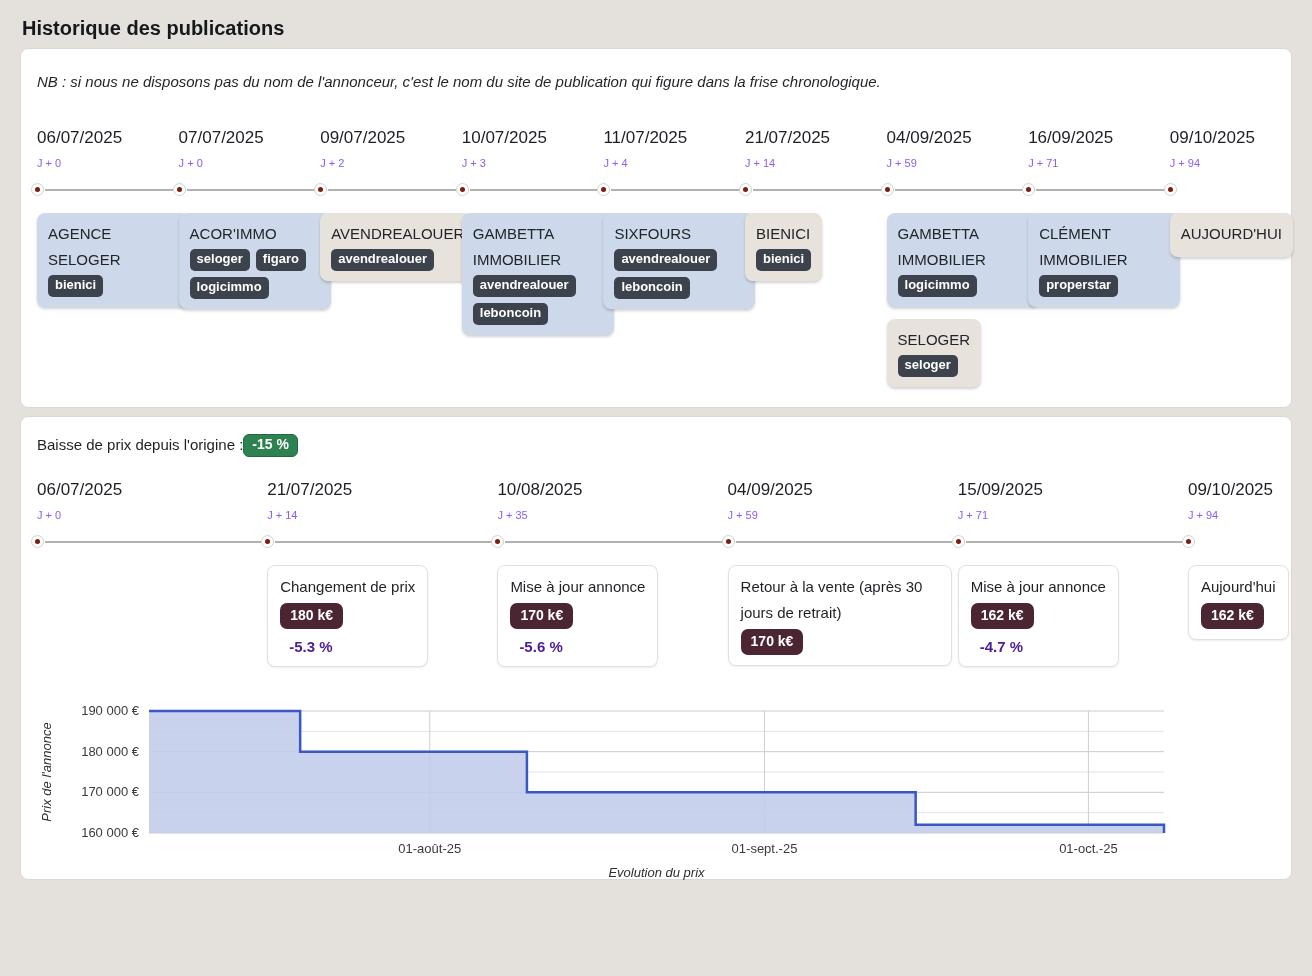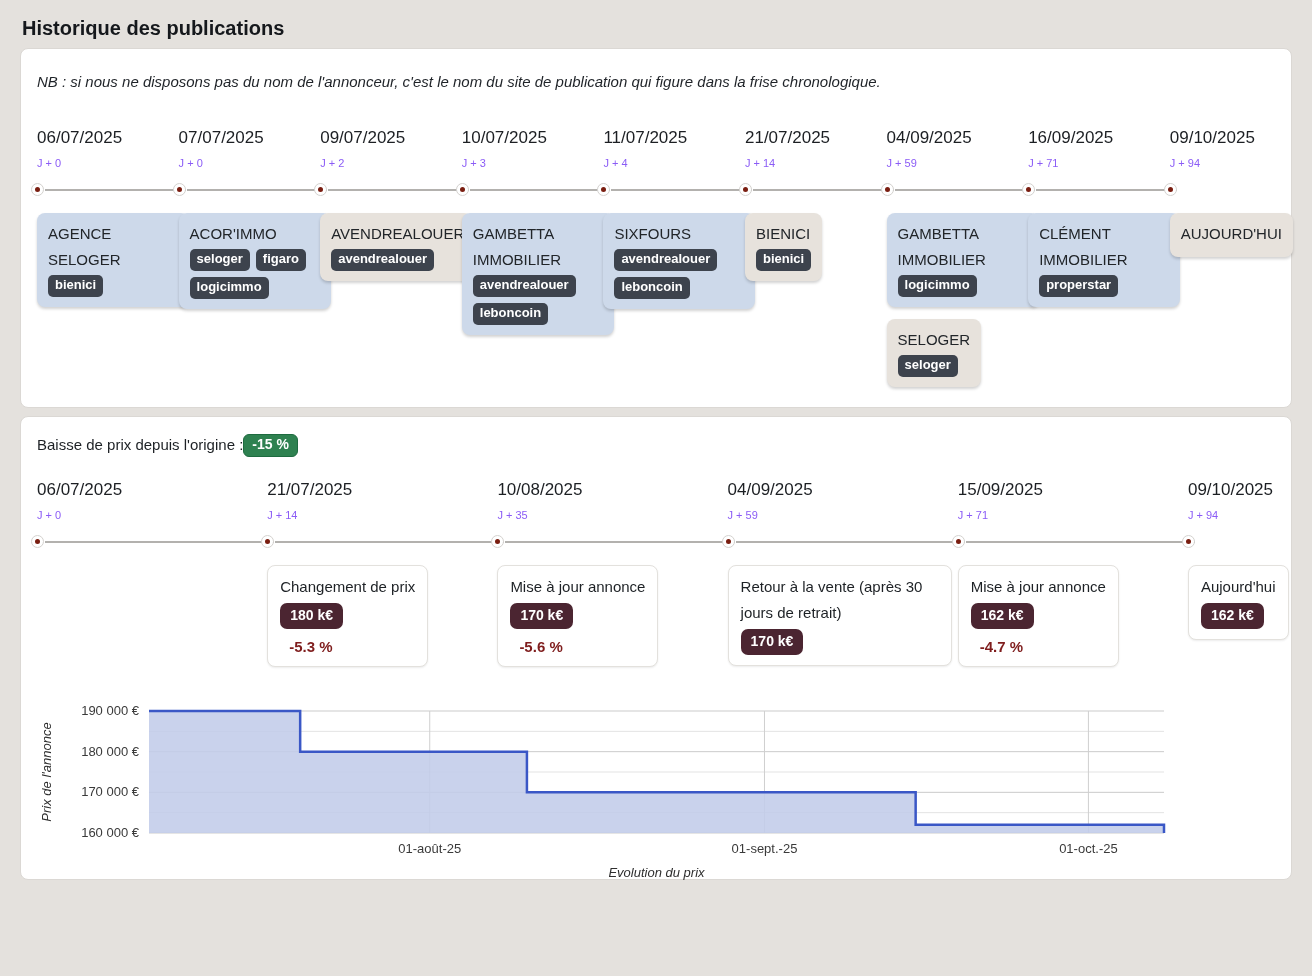--- a/index.html
+++ b/index.html
@@ -70,21 +70,21 @@
   .price-card{
     background:#fff;border:1px solid #e3e1dd;border-radius:8px;
     box-shadow:0 1px 2px rgba(0,0,0,.08);
     padding:8px 12px 10px;width:max-content;max-width:224px;box-sizing:border-box;
   }
   .price-label{font-size:15px;color:#1d2125;line-height:26px;}
   .price-badge{
     display:inline-block;background:#4b2531;color:#fff;font-weight:700;
     font-size:14px;padding:4px 10px 5px;border-radius:7px;margin-top:3px;line-height:17px;
   }
-  .price-delta{color:#7f1d1d;font-weight:700;font-size:15px;margin:9px 0 0 9px;line-height:18px;}
+  .price-delta{color:#4c1d95;font-weight:700;font-size:15px;margin:9px 0 0 9px;line-height:18px;}
   
   #chart-wrap{margin-top:30px;position:relative;}
   #chart-wrap svg{display:block;}
   .tick-label{font-size:13px;fill:#3a3a3a;}
   .axis-label{font-size:13px;fill:#2e2e2e;font-style:italic;}
 </style>
 </head>
 <body>
 
 <div>

